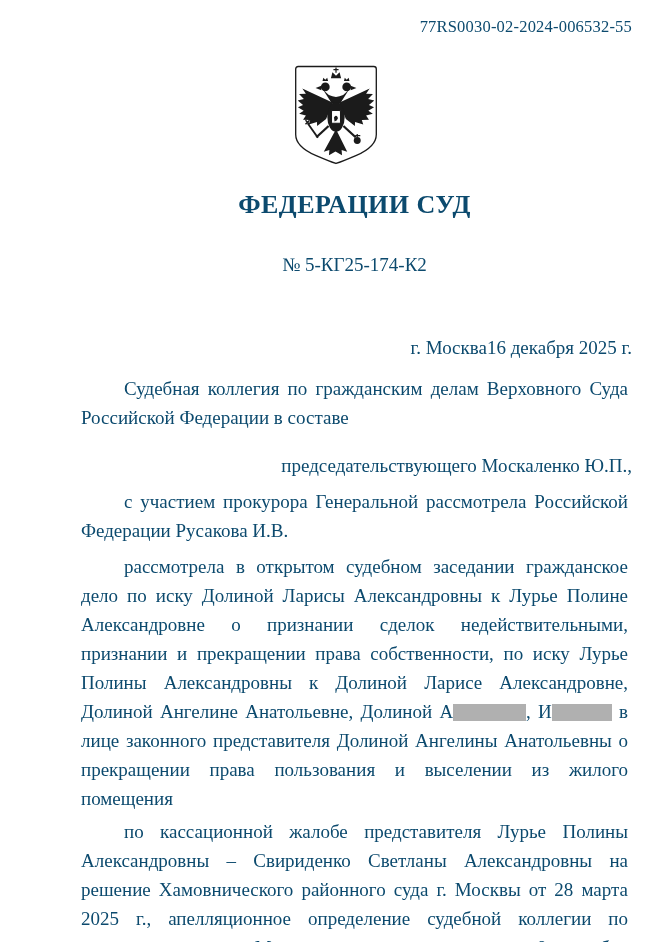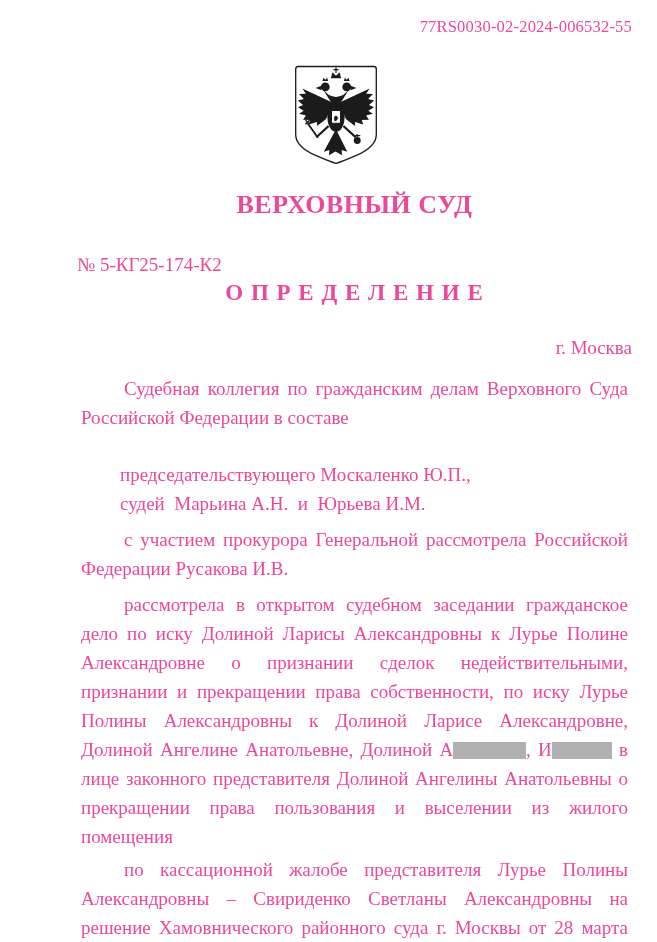--- a/index.html
+++ b/index.html
@@ -1,21 +1,21 @@
 <!DOCTYPE html>
 <html lang="ru"><head>
 <meta charset="utf-8">
 <style>
   html, body { margin: 0; padding: 0; background: #ffffff; }
   .page {
     position: relative;
     width: 657px;
     height: 942px;
     background: #ffffff;
-    color: #ec4899;
+    color: #0c4a6e;
     font-family: "Liberation Serif", serif;
     overflow: hidden;
   }
   .registry-number {
     position: absolute;
     top: 17px;
     right: 25px;
     font-size: 16.5px;
     letter-spacing: 0.2px;
     white-space: nowrap;
@@ -37,21 +37,21 @@
     font-weight: bold;
     font-size: 26px;
     line-height: 31px;
     letter-spacing: 0.5px;
   }
   .case-number {
     position: absolute;
     top: 254px;
     left: 77px;
     width: 555px;
-    text-align: left;
+    text-align: center;
     font-size: 19px;
   }
   .doc-title {
     position: absolute;
     top: 280px;
     left: 77px;
     width: 555px;
     text-align: center;
     font-weight: bold;
     font-size: 23px;
@@ -70,21 +70,21 @@
   .body-text {
     position: absolute;
     top: 370px;
     left: 77px;
     width: 555px;
     font-size: 19px;
     line-height: 29px;
     text-align: justify;
   }
   .body-text p { margin: 4px; text-indent: 43px; }
-  .panel-lines { margin-top: 28px; text-align: left; }
+  .panel-lines { margin-top: 19px; text-align: right; }
   .panel-lines .panel-line {
     padding-left: 43px;
     white-space: pre-wrap;
   }
   .para-prosecutor { margin-top: 7px !important; }
   .para-case { margin-top: 7px !important; }
   .para-appeal { margin-top: 0 !important; }
   .redaction {
     display: inline-block;
     height: 17px;
@@ -136,38 +136,37 @@
         <circle cx="63.8" cy="74" r="3.4"></circle>
         <path d="M63.2,67.5 h1.2 v3 h-1.2 z M61.8,68.6 h5 v1.2 h-5 z"></path>
       </g>
 
       <rect x="38.6" y="44.5" width="8.8" height="12.5" rx="1" fill="#ffffff" stroke="#1b1b1b" stroke-width="1"></rect>
       <path d="M41,51.5 q1.6,-3 3.6,-0.6 q1,1.4 -1,3.4 l-2,1 z" fill="#1b1b1b"></path>
     </svg>
   </div>
 
   <div class="court-title">
-    <div>ВЕРХОВНЫЙ СУД</div>
+    <div>ФЕДЕРАЦИИ СУД</div>
   </div>
 
   <div class="case-number">№ 5-КГ25-174-К2</div>
 
-  <div class="doc-title">О П Р Е Д Е Л Е Н И Е</div>
 
   <div class="place-date">
     <span>г. Москва</span>
+    <span>16 декабря 2025 г.</span>
   </div>
 
   <div class="body-text">
 
     <p>Судебная коллегия по гражданским делам Верховного Суда Российской Федерации в составе</p>
 
     <div class="panel-lines">
       <div class="panel-line">председательствующего Москаленко Ю.П.,</div>
-      <div class="panel-line">судей  Марьина А.Н.  и  Юрьева И.М.</div>
     </div>
 
     <p class="para-prosecutor">с участием прокурора Генеральной рассмотрела Российской Федерации Русакова И.В.</p>
 
     <p class="para-case"><span>рассмотрела в открытом судебном заседании гражданское дело по иску Долиной Ларисы Александровны к Лурье Полине Александровне о признании сделок недействительными, признании и прекращении права собственности, по иску Лурье Полины Александровны к Долиной Ларисе Александровне, Долиной Ангелине Анатольевне, Долиной А</span><span class="redaction r1"></span><span>, И</span><span class="redaction r2"></span><span> в лице законного представителя Долиной Ангелины Анатольевны о прекращении права пользования и выселении из жилого помещения</span></p>
 
     <p class="para-appeal">по кассационной жалобе представителя Лурье Полины Александровны – Свириденко Светланы Александровны на решение Хамовнического районного суда г. Москвы от 28 марта 2025 г., апелляционное определение судебной коллегии по гражданским делам Московского городского суда от 8 сентября 2025 г. и определение судебной коллегии по гражданским делам Второго кассационного суда общей юрисдикции от 27 ноября 2025 г.</p>
 
   </div>
 

